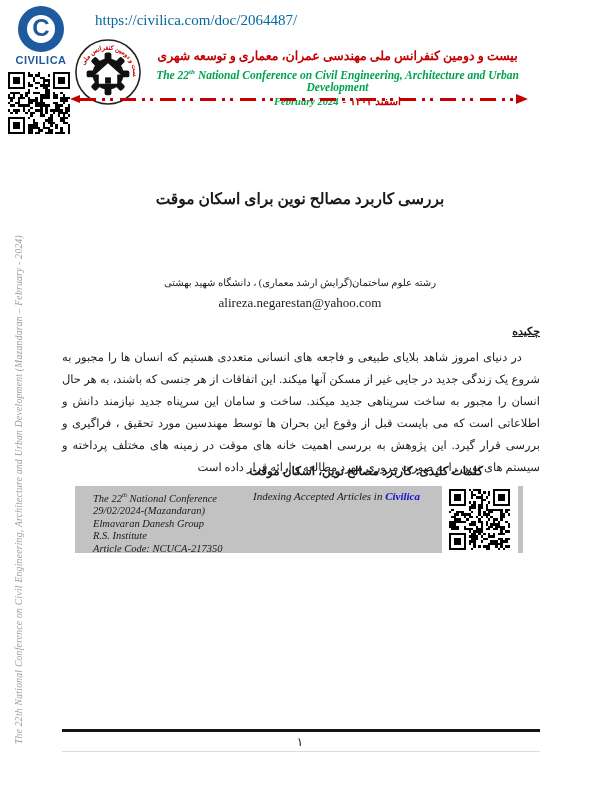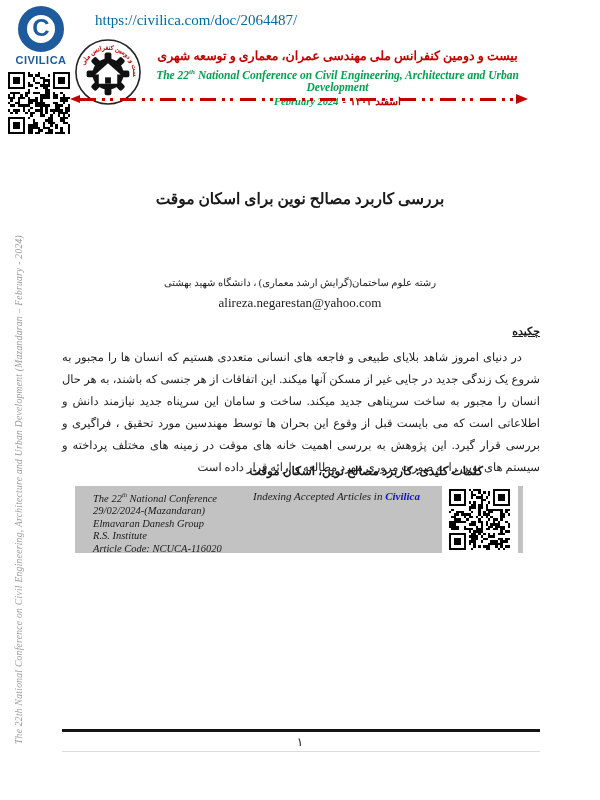--- a/index.html
+++ b/index.html
@@ -351,21 +351,21 @@
   <div class="abs-body">در دنیای امروز شاهد بلایای طبیعی و فاجعه های انسانی متعددی هستیم که انسان ها را مجبور به شروع یک زندگی جدید در جایی غیر از مسکن آنها میکند. این اتفاقات از هر جنسی که باشند، به هر حال انسان را مجبور به ساخت سرپناهی جدید میکند. ساخت و سامان این سرپناه جدید نیازمند دانش و اطلاعاتی است که می بایست قبل از وقوع این بحران ها توسط مهندسین مورد تحقیق ، فراگیری و بررسی قرار گیرد. این پژوهش به بررسی اهمیت خانه های موقت در زمینه های مختلف پرداخته و سیستم های نوین را به صورت مروری مورد مطالعه و ارائه قرار داده است</div>
 
   <div class="keywords">کلمات کلیدی: کاربرد مصالح نوین، اسکان موقت</div>
 
   <div class="fbx">
     <div class="fbx-left">
       <div><span>The 22</span><sup>th</sup><span> National Conference</span></div>
       <div>29/02/2024-(Mazandaran)</div>
       <div>Elmavaran Danesh Group</div>
       <div class="script">R.S. Institute</div>
-      <div>Article Code: NCUCA-116020</div>
+      <div>Article Code: NCUCA-217350</div>
     </div>
     <div class="fbx-center">
       <span>Indexing Accepted Articles in </span><span class="brand">Civilica</span>
     </div>
     <div class="fbx-qrpanel">
       <div class="qr"><svg viewBox="0 0 25 25" width="100%" height="100%" shape-rendering="crispEdges">
             <rect width="25" height="25" fill="#fff"></rect>
             <rect x="8" y="0" width="1" height="1" fill="#000"></rect>
             <rect x="10" y="0" width="1" height="1" fill="#000"></rect>
             <rect x="11" y="0" width="1" height="1" fill="#000"></rect>

